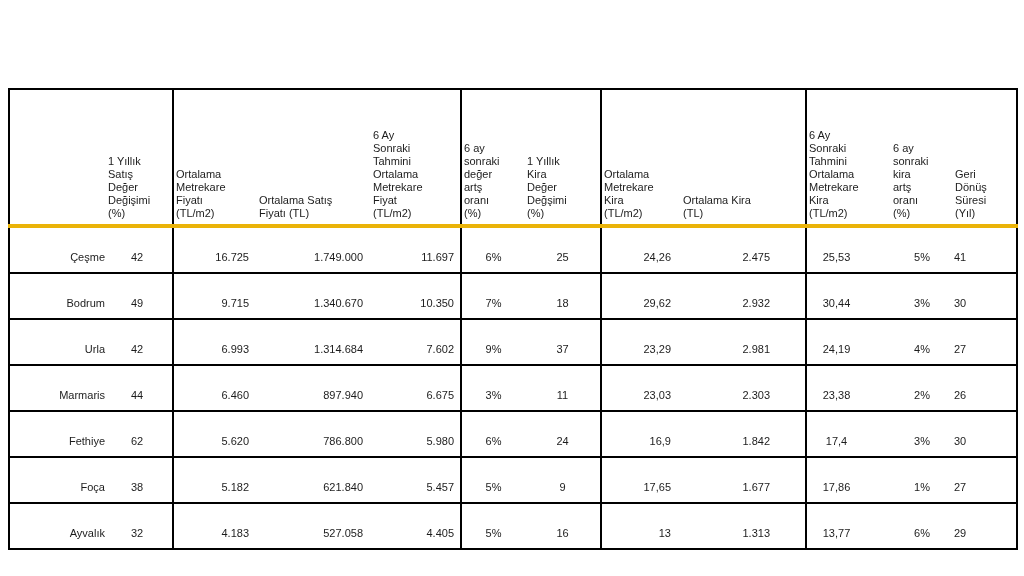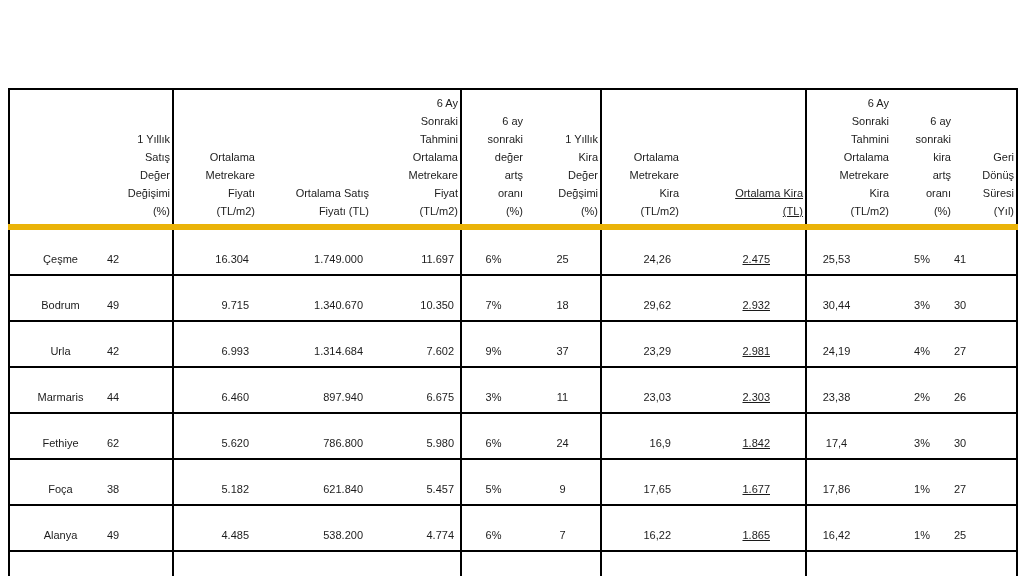--- a/index.html
+++ b/index.html
@@ -28,46 +28,46 @@
   }
   table.data-table th,
   table.data-table td {
     font-weight: normal;
     overflow: hidden;
   }
   
   table.data-table thead th {
     height: 128px;
     vertical-align: bottom;
-    text-align: right;
+    text-align: left;
     white-space: pre-line;
-    line-height: 18px;
+    line-height: 13px;
     padding: 2px 2px 4px 2px;
-    border-bottom: 6px solid #eab308;
+    border-bottom: 4px solid #eab308;
   }
   
   table.data-table tbody td {
     height: 34px;
     vertical-align: bottom;
     padding-bottom: 9px;
     border-bottom: 2px solid #000000;
     white-space: nowrap;
   }
   
   .gsep { border-right: 2px solid #000000; }
   
-  .c0  { text-align: center;   padding-left: 6px;  }
-  .c1  { text-align: left;  padding-right: 5px; }
+  .c0  { text-align: right;   padding-left: 6px;  }
+  .c1  { text-align: center;  padding-right: 5px; }
   .c2  { text-align: right;  padding-right: 8px; }
   .c3  { text-align: right;  padding-right: 8px; }
   .c4  { text-align: right;  padding-right: 6px;}
   .c5  { text-align: center; }
   .c6  { text-align: center; }
   .c7  { text-align: right;  padding-right: 10px;}
-  .c8  { text-align: right;  padding-right: 35px; text-decoration: underline;}
+  .c8  { text-align: right;  padding-right: 35px;}
   .c9  { text-align: center;  padding-right: 26px;}
   .c10 { text-align: center; }
   .c11 { text-align: left;  padding-right: 20px;}
 </style>
 </head>
 <body>
 
 <div class="canvas">
   <table class="data-table">
     <colgroup>
@@ -138,21 +138,21 @@
         <th class="c11">Geri
 Dönüş
 Süresi
 (Yıl)</th>
       </tr>
     </thead>
     <tbody>
       <tr>
         <td class="c0">Çeşme</td>
         <td class="c1 gsep">42</td>
-        <td class="c2">16.304</td>
+        <td class="c2">16.725</td>
         <td class="c3">1.749.000</td>
         <td class="c4 gsep">11.697</td>
         <td class="c5">6%</td>
         <td class="c6 gsep">25</td>
         <td class="c7">24,26</td>
         <td class="c8 gsep">2.475</td>
         <td class="c9">25,53</td>
         <td class="c10">5%</td>
         <td class="c11">41</td>
       </tr>
@@ -220,34 +220,20 @@
         <td class="c4 gsep">5.457</td>
         <td class="c5">5%</td>
         <td class="c6 gsep">9</td>
         <td class="c7">17,65</td>
         <td class="c8 gsep">1.677</td>
         <td class="c9">17,86</td>
         <td class="c10">1%</td>
         <td class="c11">27</td>
       </tr>
       <tr>
-        <td class="c0">Alanya</td>
-        <td class="c1 gsep">49</td>
-        <td class="c2">4.485</td>
-        <td class="c3">538.200</td>
-        <td class="c4 gsep">4.774</td>
-        <td class="c5">6%</td>
-        <td class="c6 gsep">7</td>
-        <td class="c7">16,22</td>
-        <td class="c8 gsep">1.865</td>
-        <td class="c9">16,42</td>
-        <td class="c10">1%</td>
-        <td class="c11">25</td>
-      </tr>
-      <tr>
         <td class="c0">Ayvalık</td>
         <td class="c1 gsep">32</td>
         <td class="c2">4.183</td>
         <td class="c3">527.058</td>
         <td class="c4 gsep">4.405</td>
         <td class="c5">5%</td>
         <td class="c6 gsep">16</td>
         <td class="c7">13</td>
         <td class="c8 gsep">1.313</td>
         <td class="c9">13,77</td>

